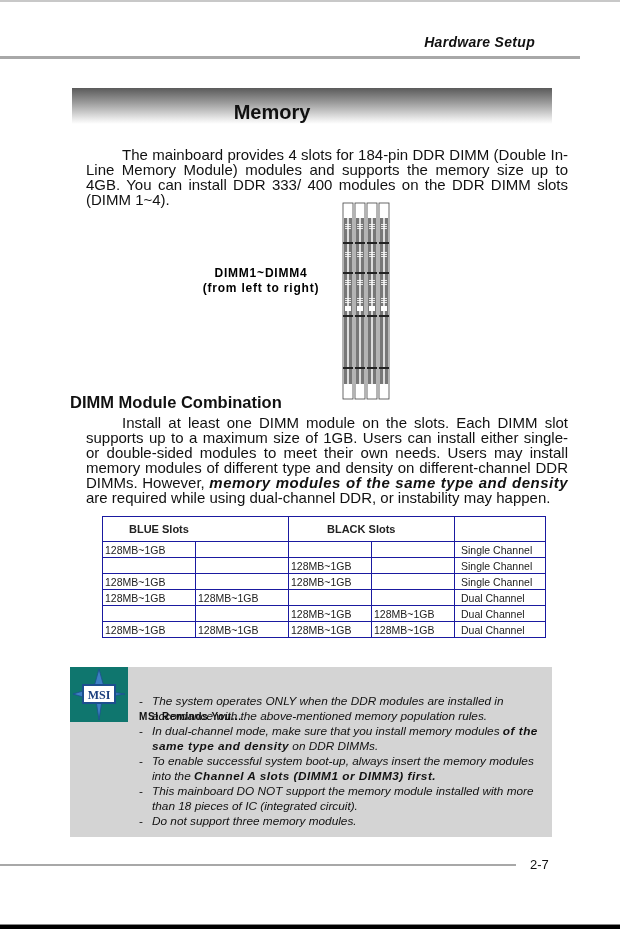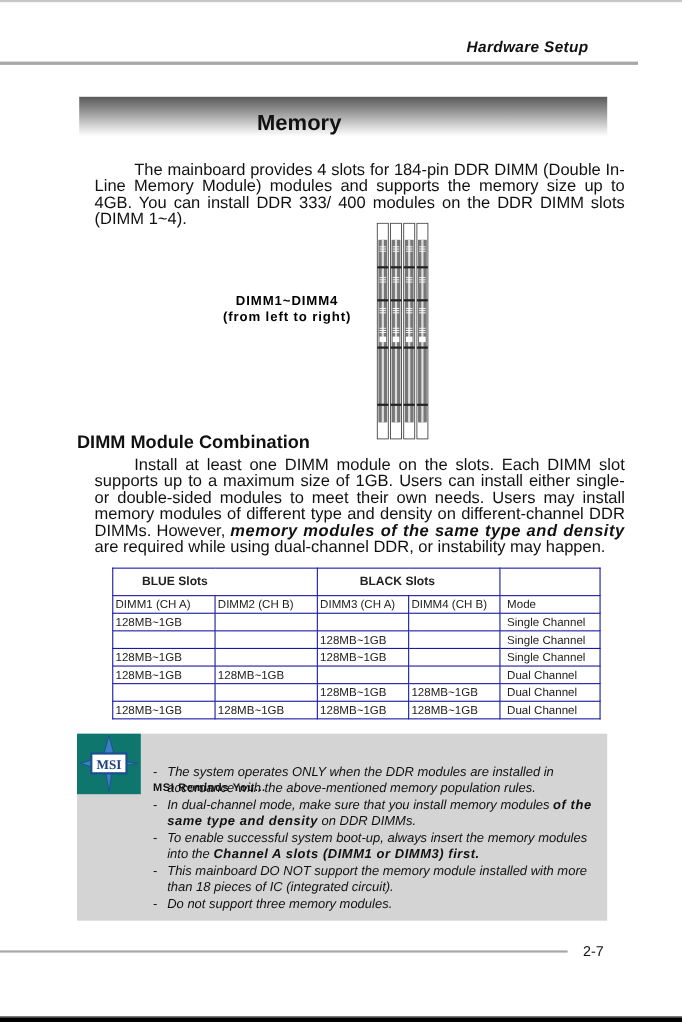--- a/index.html
+++ b/index.html
@@ -145,27 +145,20 @@
 
 <p class="para p2" style="margin:0;"><span class="indent"></span><span>Install at least one DIMM module on the slots. Each DIMM slot supports up to a maximum size of 1GB. Users can install either single- or double-sided modules to meet their own needs. Users may install memory modules of different type and density on different-channel DDR DIMMs. However, </span><b>memory modules of the same type and density</b><span> are required while using dual-channel DDR, or instability may happen.</span></p>
 
 <table class="combo">
   <tbody>
       <tr class="group">
     <td colspan="2" style="padding-left:26px;width:157px;">BLUE Slots</td>
     <td colspan="2" style="padding-left:38px;width:125px;">BLACK Slots</td>
     <td style="width:86px;"></td>
   </tr>
-  <tr>
-    <td style="width:78px">DIMM1 (CH A)</td>
-    <td style="width:78px">DIMM2 (CH B)</td>
-    <td style="width:78px">DIMM3 (CH A)</td>
-    <td style="width:78px">DIMM4 (CH B)</td>
-    <td style="padding-left:6px">Mode</td>
-  </tr>
   </tbody>
     <tbody id="table-body">
       <tr>
         <td>128MB~1GB</td>
         <td></td>
         <td></td>
         <td></td>
         <td style="padding-left: 6px;">Single Channel</td>
       </tr>
       <tr>

